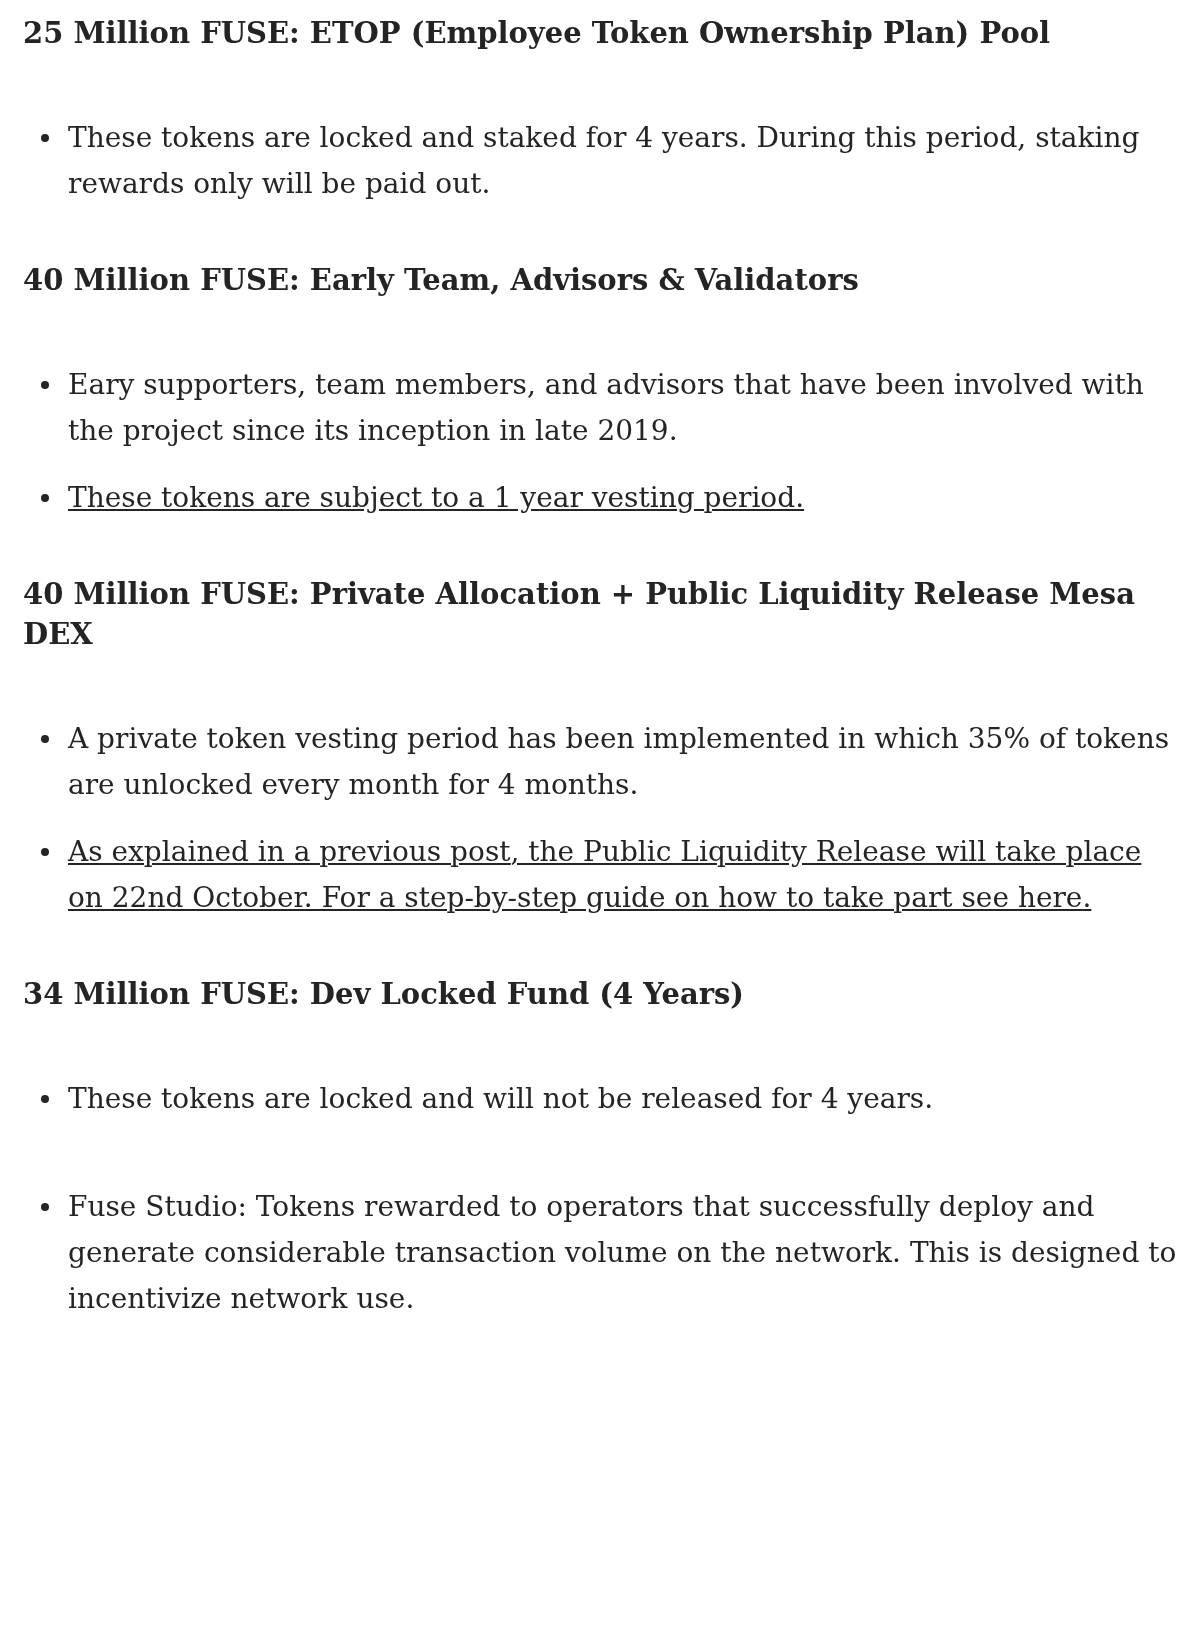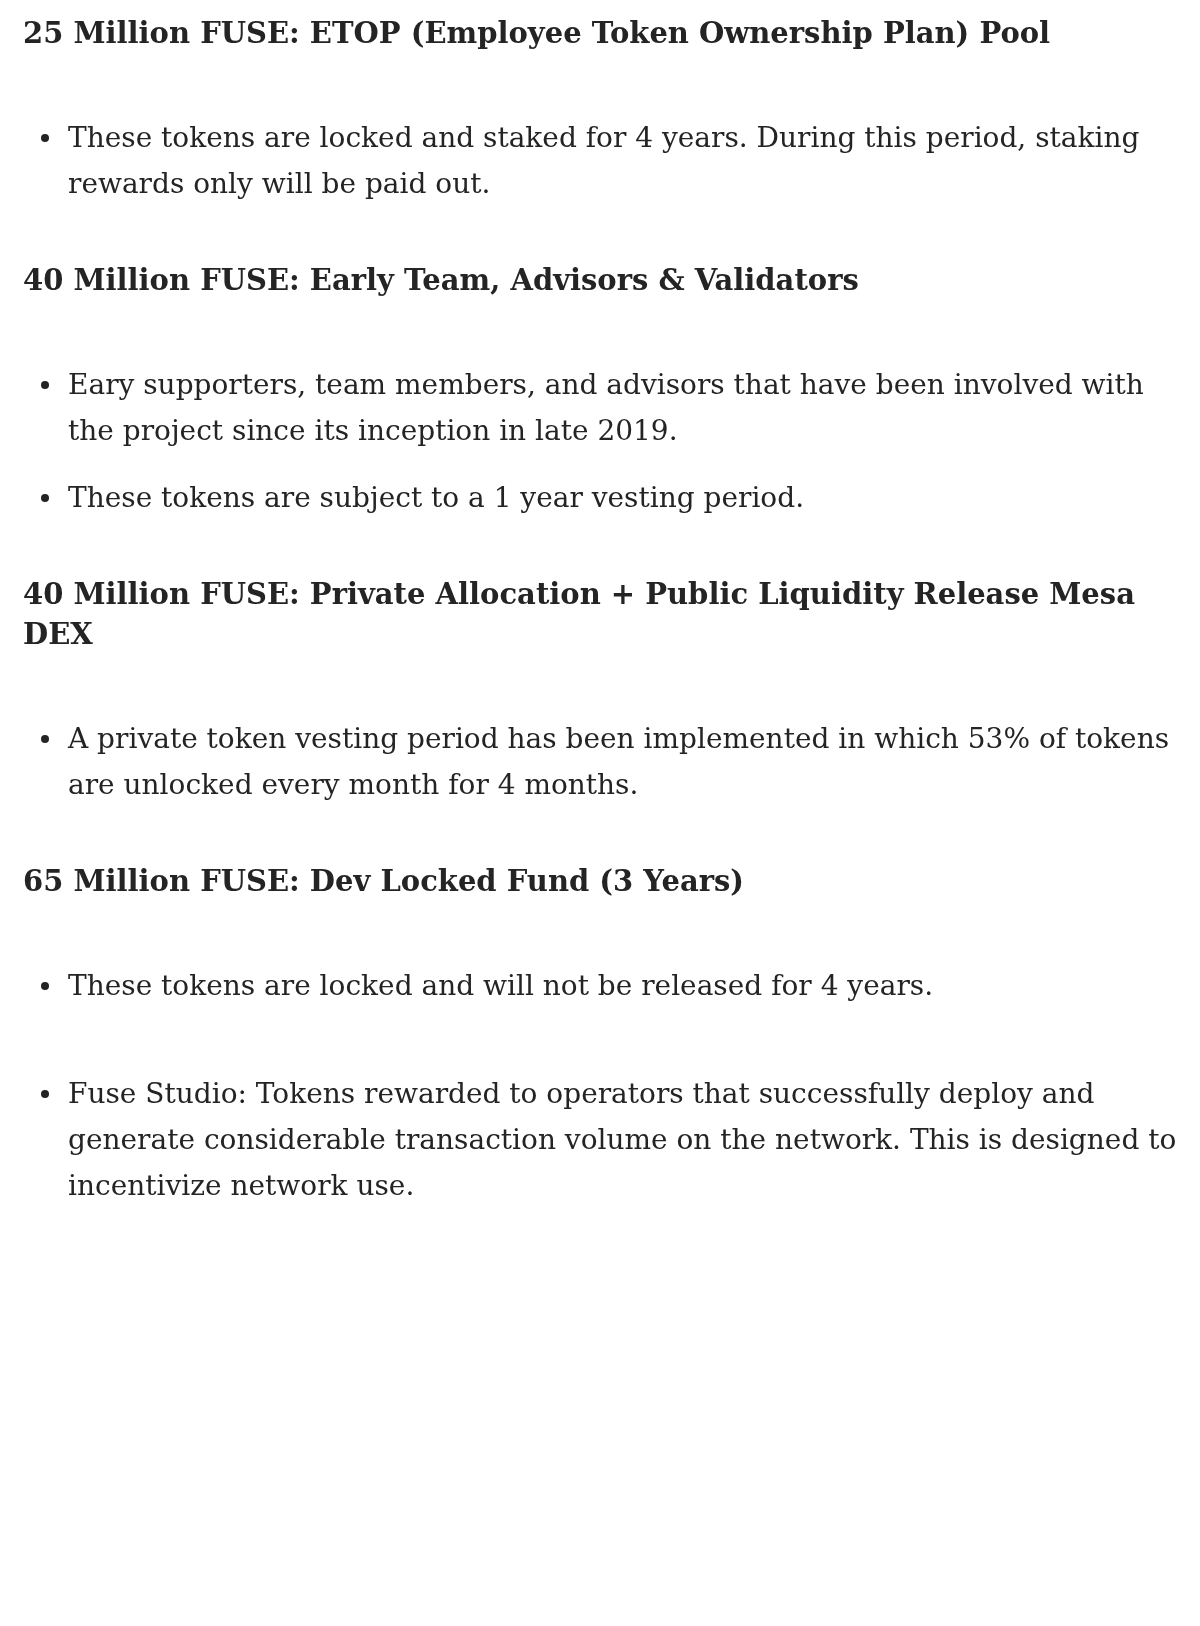--- a/index.html
+++ b/index.html
@@ -34,20 +34,21 @@
     margin: 62px 0 0 0;
     padding: 0 0 0 45px;
   }
   .list-item {
     font-size: 28px;
     line-height: 46px;
     position: relative;
   }
   .list-item + .list-item {
     margin-top: 21px;
+    text-decoration: underline;
   }
   .list-item::before {
     content: "";
     position: absolute;
     left: -27px;
     top: 19px;
     width: 8px;
     height: 8px;
     border-radius: 50%;
     background: #242424;
@@ -75,26 +76,27 @@
     <h3 class="section-heading">40 Million FUSE: Early Team, Advisors &amp; Validators</h3>
     <ul class="section-list">
       <li class="list-item">Eary supporters, team members, and advisors that have been involved with the project since its inception in late 2019.</li>
       <li class="list-item">These tokens are subject to a 1 year vesting period.</li>
     </ul>
   </div>
 
   <div class="section">
     <h3 class="section-heading">40 Million FUSE: Private Allocation + Public Liquidity Release Mesa DEX</h3>
     <ul class="section-list">
-      <li class="list-item">A private token vesting period has been implemented in which 53% of tokens are unlocked every month for 4 months.</li>
+      <li class="list-item">A private token vesting period has been implemented in which 35% of tokens are unlocked every month for 4 months.</li>
+      <li class="list-item"><span>As explained in a previous </span><a class="inline-link">post</a><span>, the Public Liquidity Release will take place on 22nd October. For a step-by-step guide on how to take part see </span><a class="inline-link">here</a><span>.</span></li>
     </ul>
   </div>
 
   <div class="section">
-    <h3 class="section-heading">65 Million FUSE: Dev Locked Fund (3 Years)</h3>
+    <h3 class="section-heading">34 Million FUSE: Dev Locked Fund (4 Years)</h3>
     <ul class="section-list">
       <li class="list-item">These tokens are locked and will not be released for 4 years.</li>
     </ul>
   </div>
 
   <div class="section">
     <ul class="section-list">
       <li class="list-item">Fuse Studio: Tokens rewarded to operators that successfully deploy and generate considerable transaction volume on the network. This is designed to incentivize network use.</li>
     </ul>
   </div>

